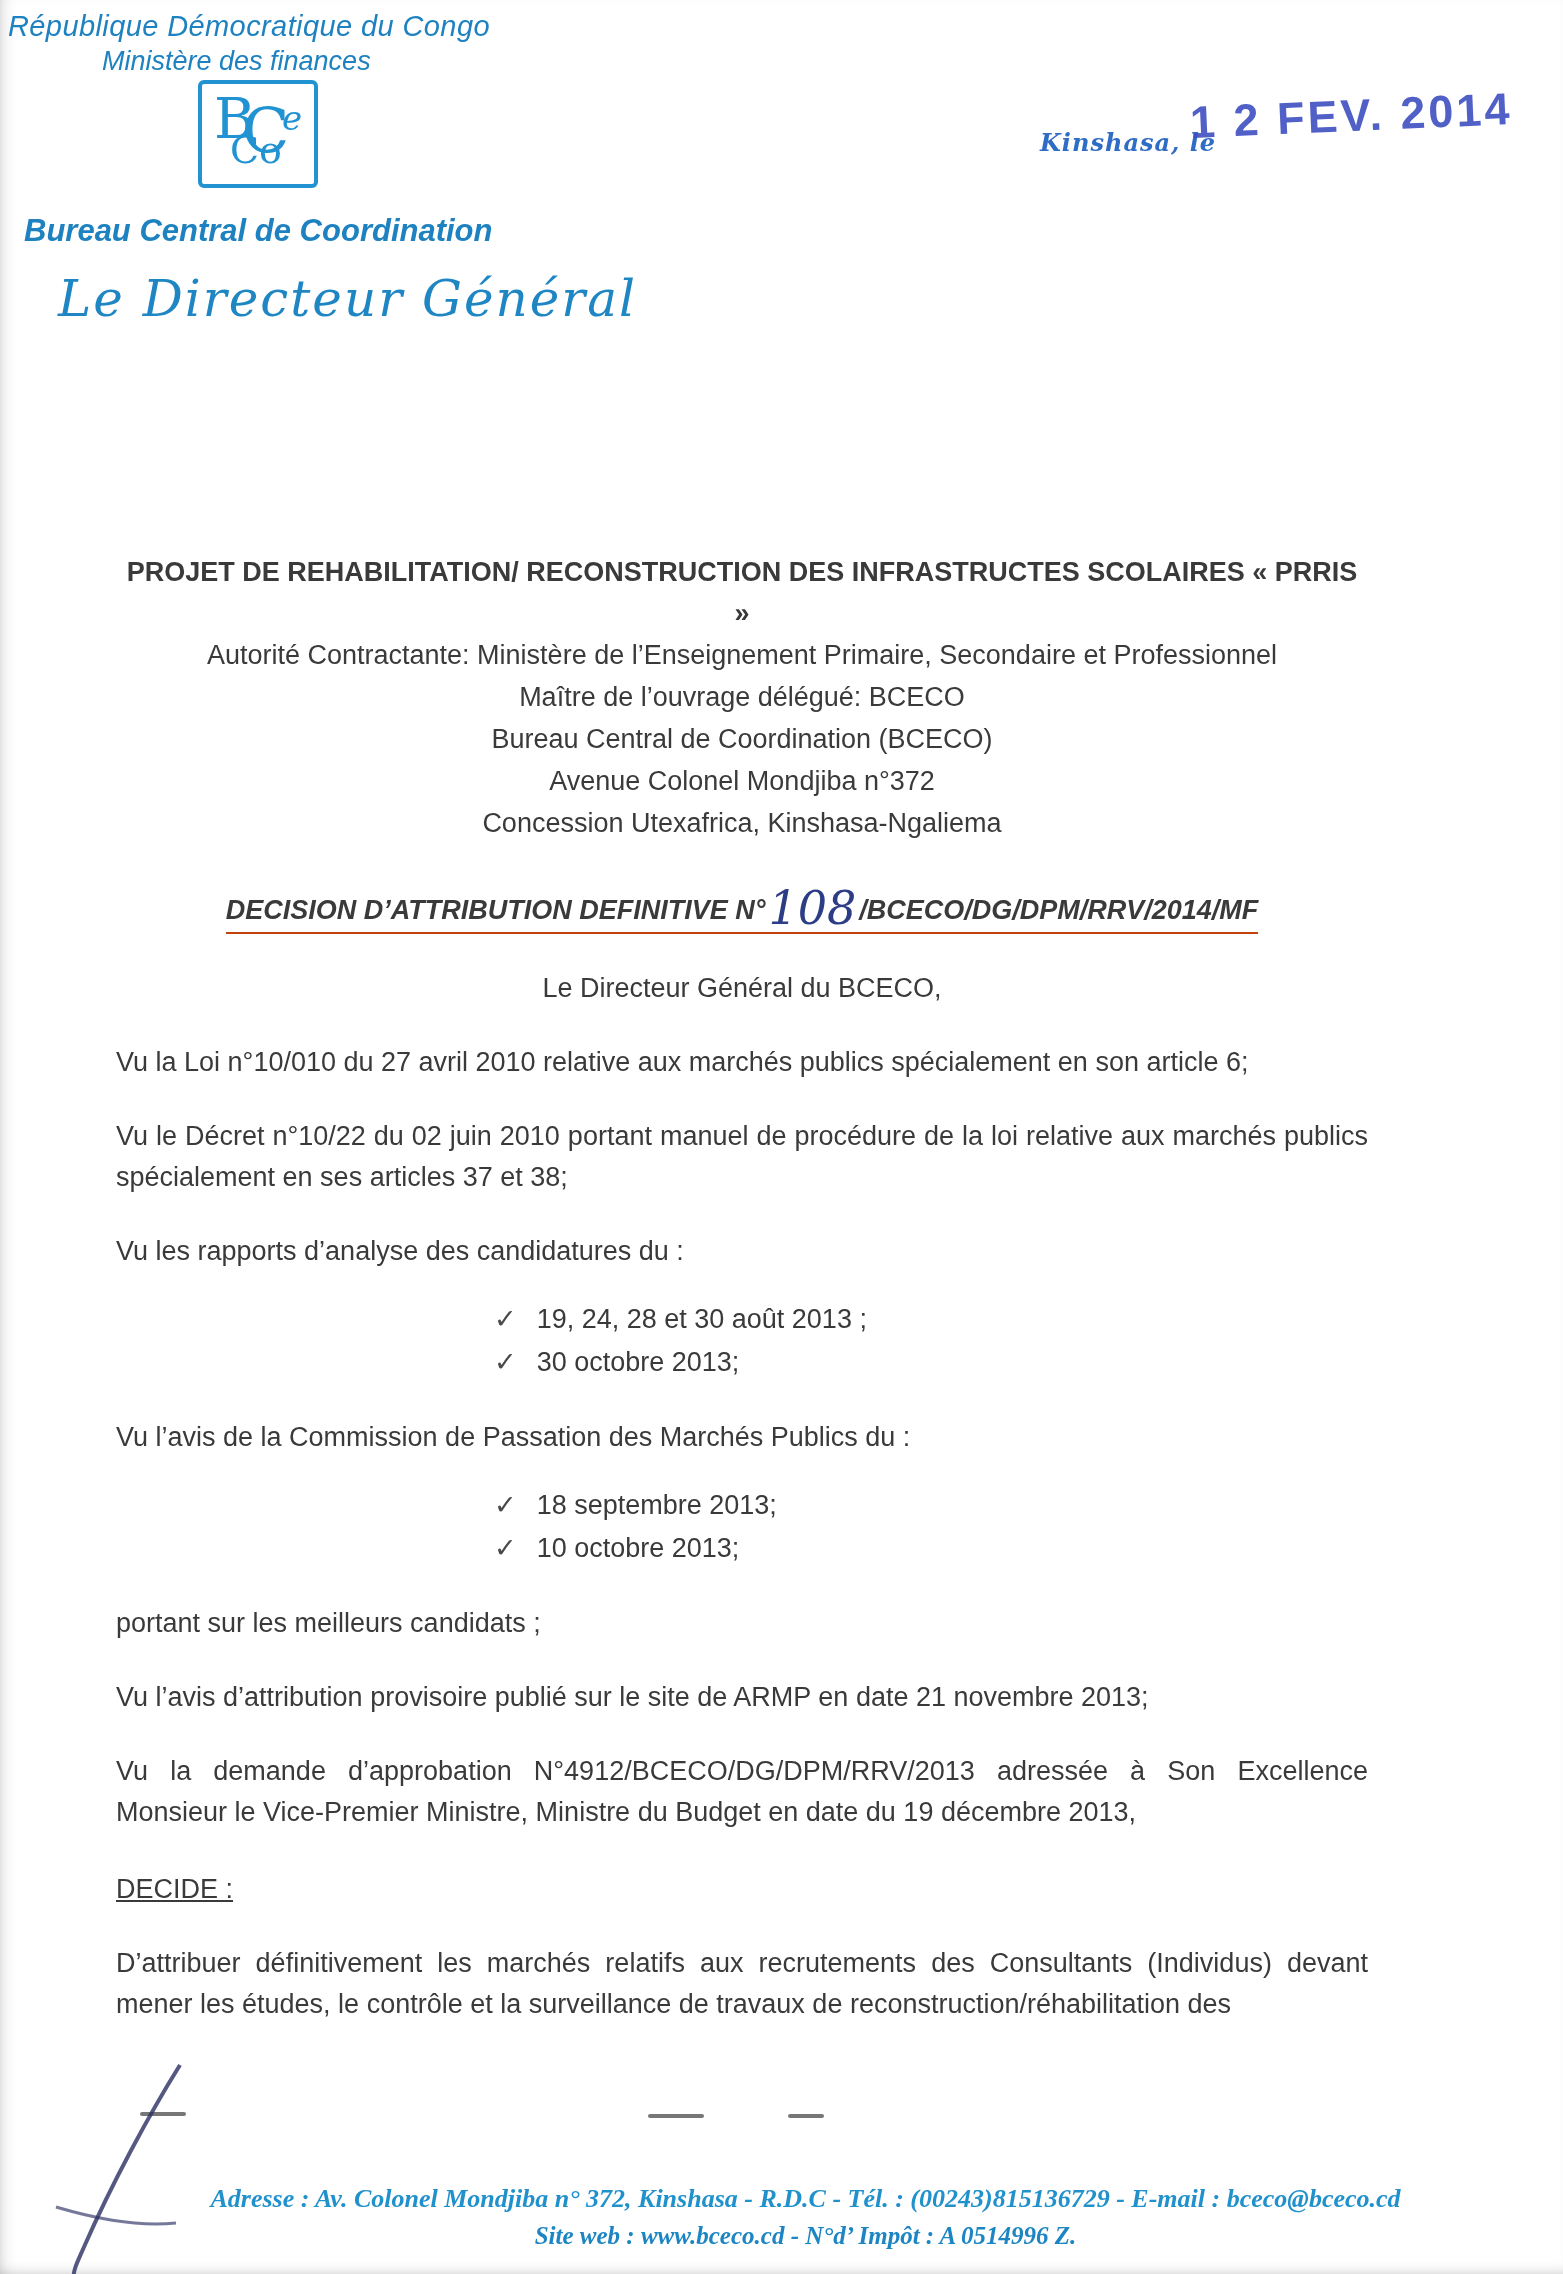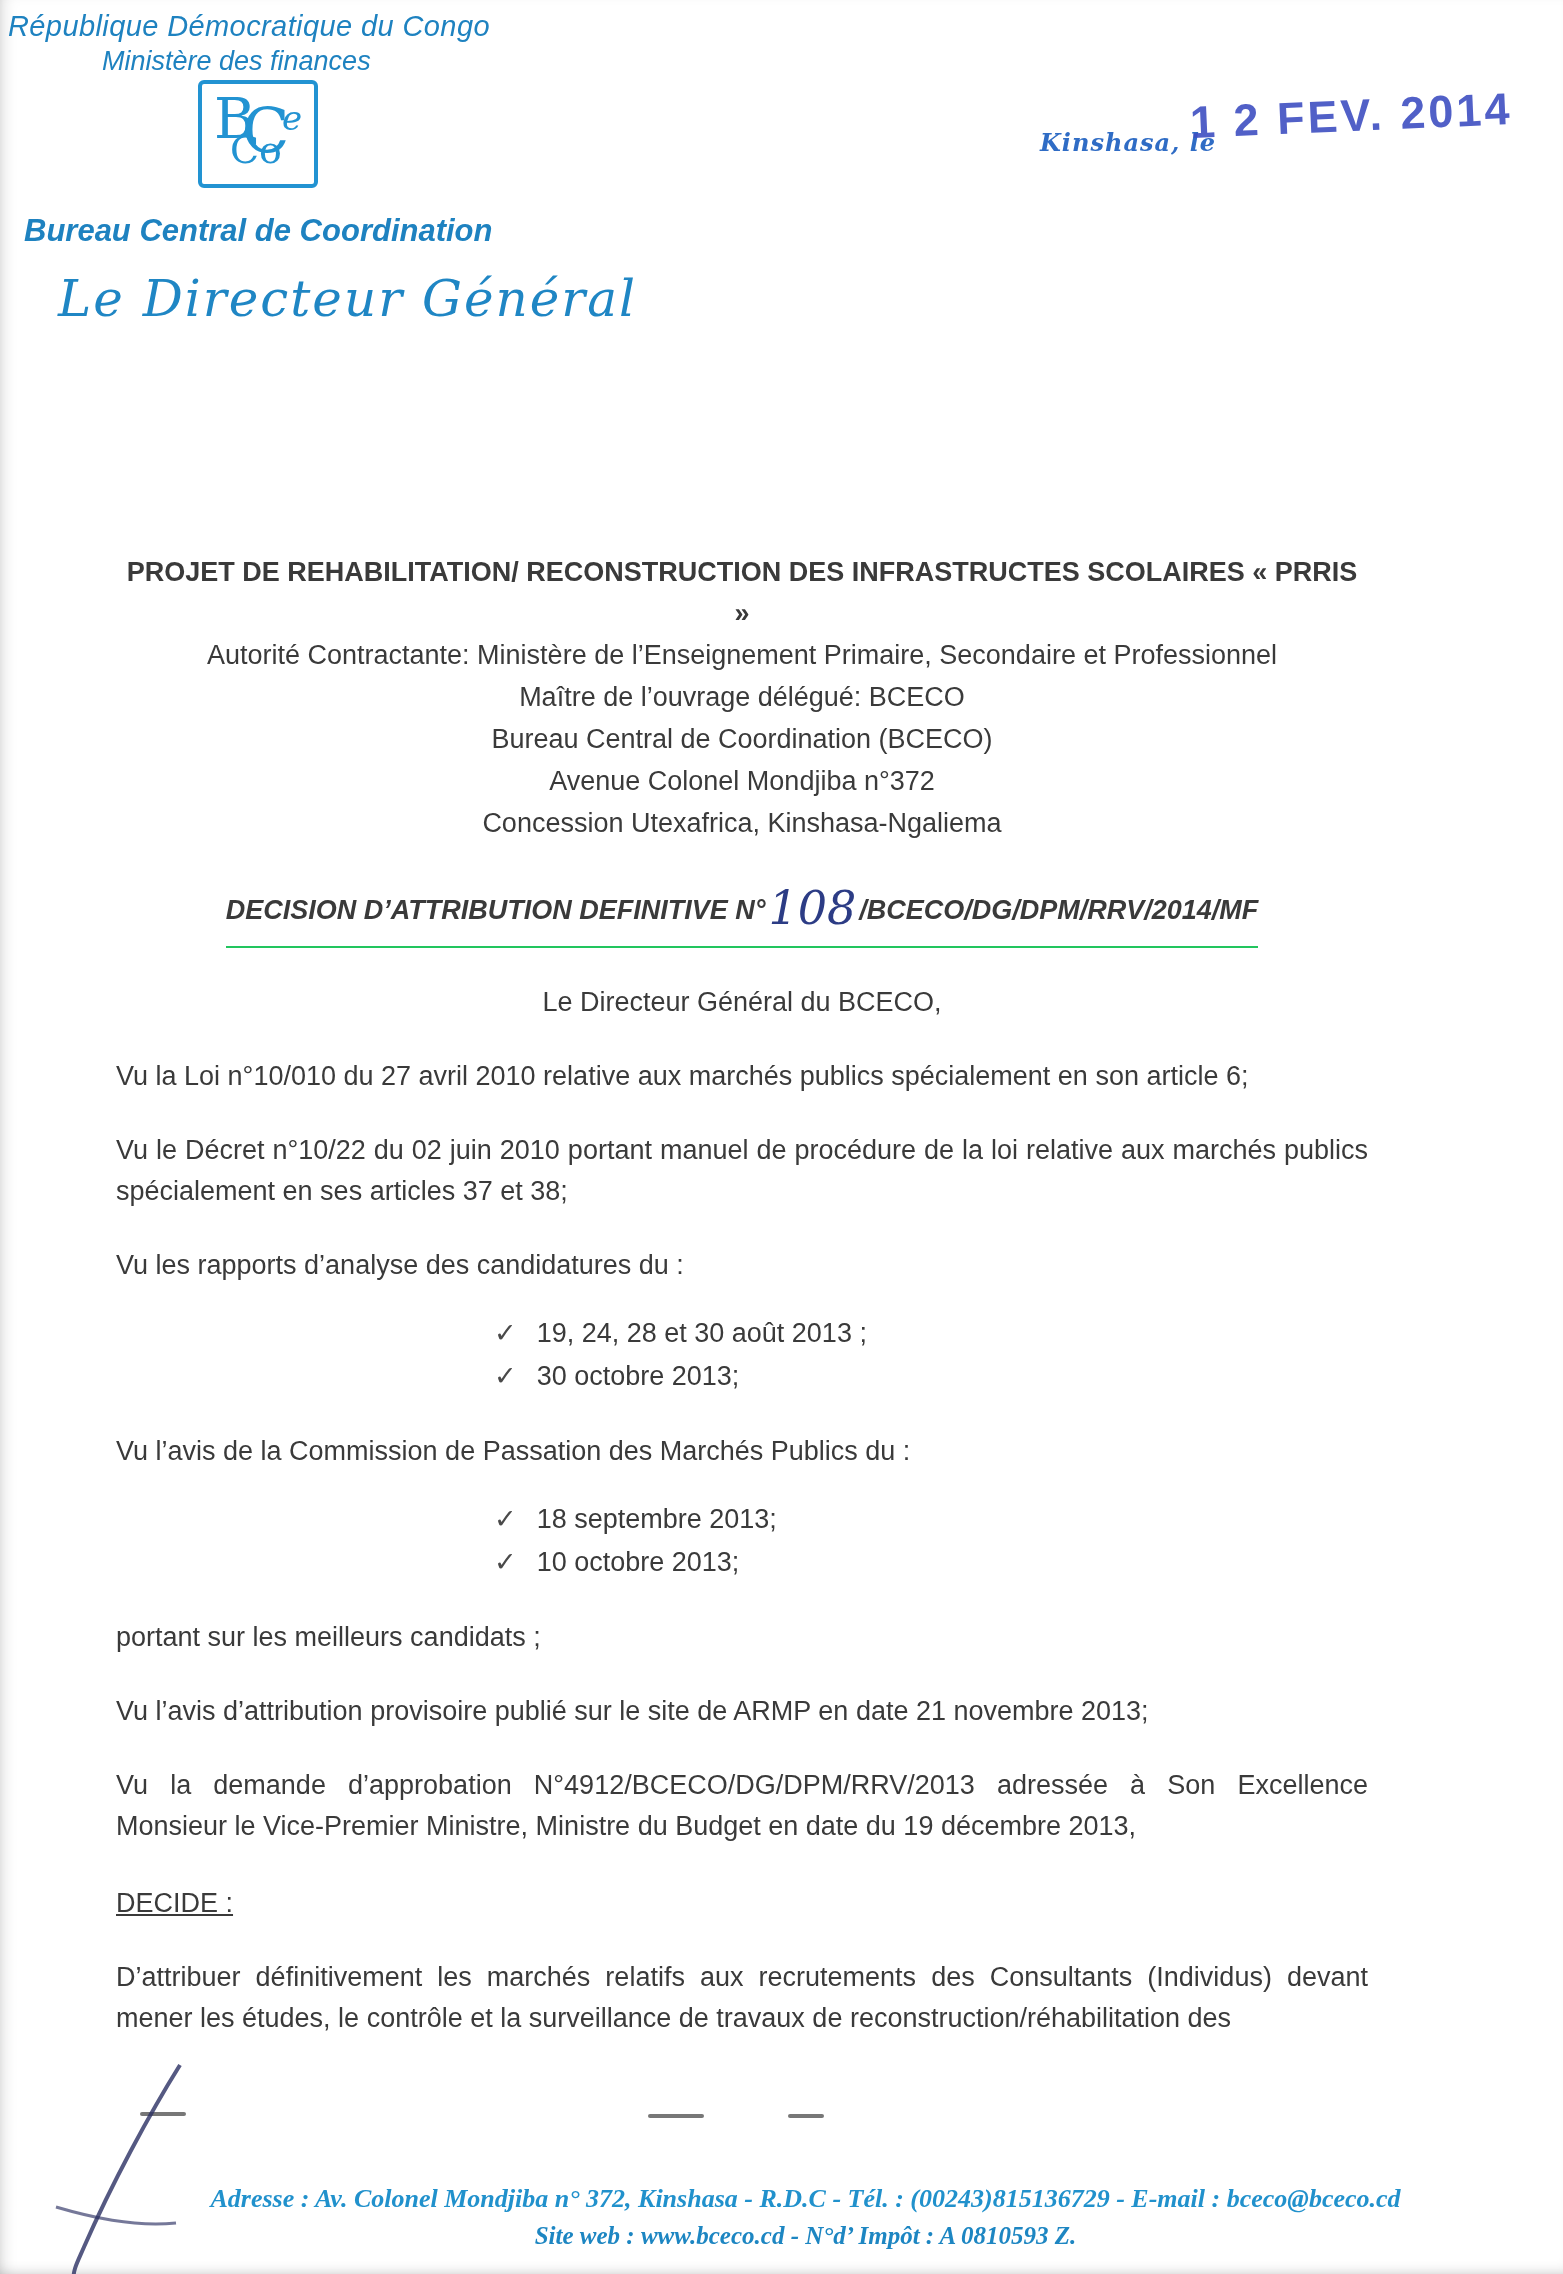--- a/index.html
+++ b/index.html
@@ -61,21 +61,21 @@
     position:absolute; top:552px; left:116px; width:1252px;
     font-size:27px; line-height:41px; color:#3a3a3a;
   }
   .proj-title { text-align:center; font-weight:bold; }
   .proj-line  { text-align:center; margin-top:1px; }
 
   .decision-heading { text-align:center; margin-top:46px; }
   .dh-underline {
     display:inline-block;
     font-weight:bold; font-style:italic;
-    border-bottom:2px solid #22c55e; padding-bottom:15px;
+    border-bottom:2px solid #c2410c; padding-bottom:1px;
   }
   .handwritten {
     font-family:"DejaVu Serif", serif; font-style:italic; font-weight:normal;
     font-size:46px; color:#2c3c85; position:relative; top:5px; margin:0 3px;
     line-height:0;
   }
   .subheading { text-align:center; margin-top:34px; }
 
   .para { text-align:justify; margin-top:33px; }
   .check-list { margin-top:26px; margin-left:378px; }
@@ -180,16 +180,16 @@
   <div class="scan-dash dash-2"></div>
   <div class="scan-dash dash-3"></div>
 
   <svg class="pen-scribble" width="230" height="230" viewBox="0 0 230 230" aria-hidden="true">
     <path d="M152 10 C 122 58, 84 128, 56 192 C 50 206, 44 216, 46 226" stroke="#2b2f63" stroke-width="4" fill="none" opacity="0.8"></path>
     <path d="M28 152 C 62 162, 104 172, 148 168" stroke="#2b2f63" stroke-width="3" fill="none" opacity="0.65"></path>
   </svg>
 
   <div class="footer">
     <div class="footer-line1">Adresse : Av. Colonel Mondjiba n° 372, Kinshasa - R.D.C - Tél. : (00243)815136729 - E-mail : bceco@bceco.cd</div>
-    <div class="footer-line2">Site web : www.bceco.cd - N°d’ Impôt : A 0810593 Z.</div>
+    <div class="footer-line2">Site web : www.bceco.cd - N°d’ Impôt : A 0514996 Z.</div>
   </div>
 
 </div>
 
 </body></html>

